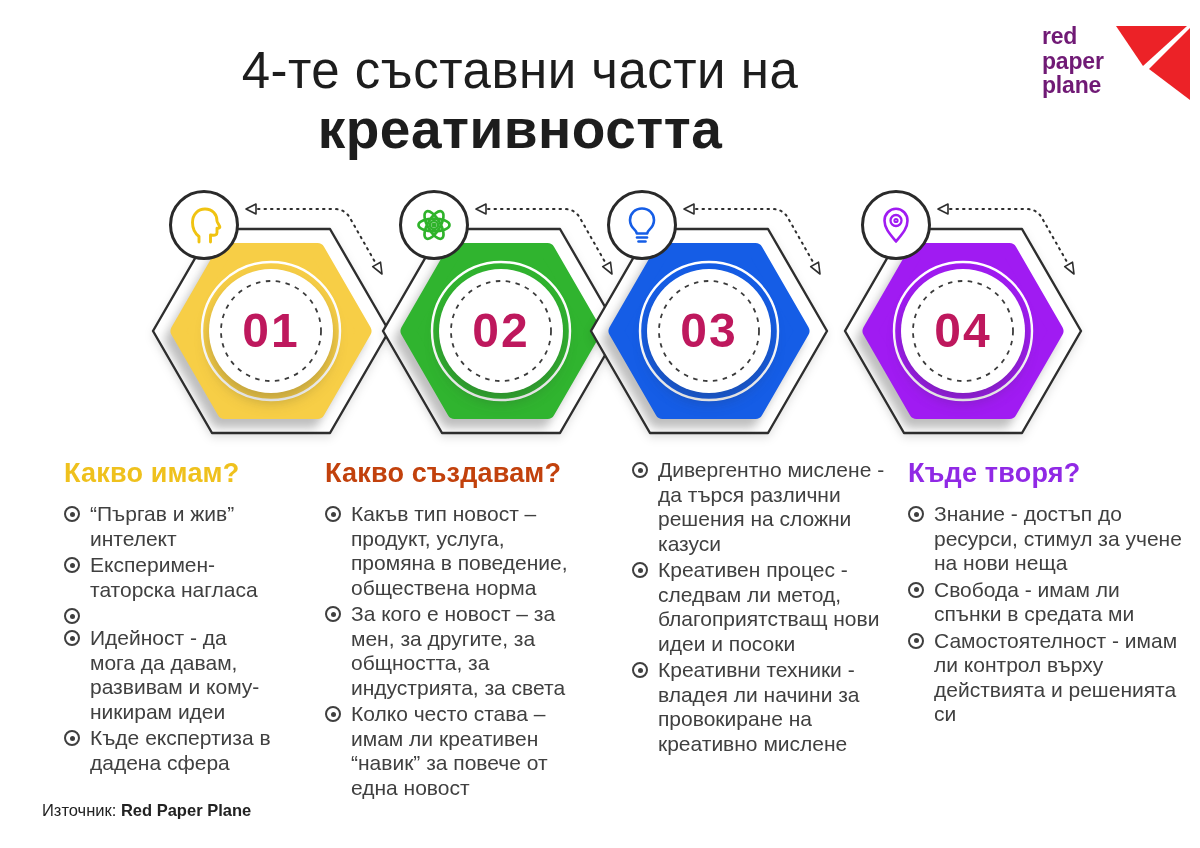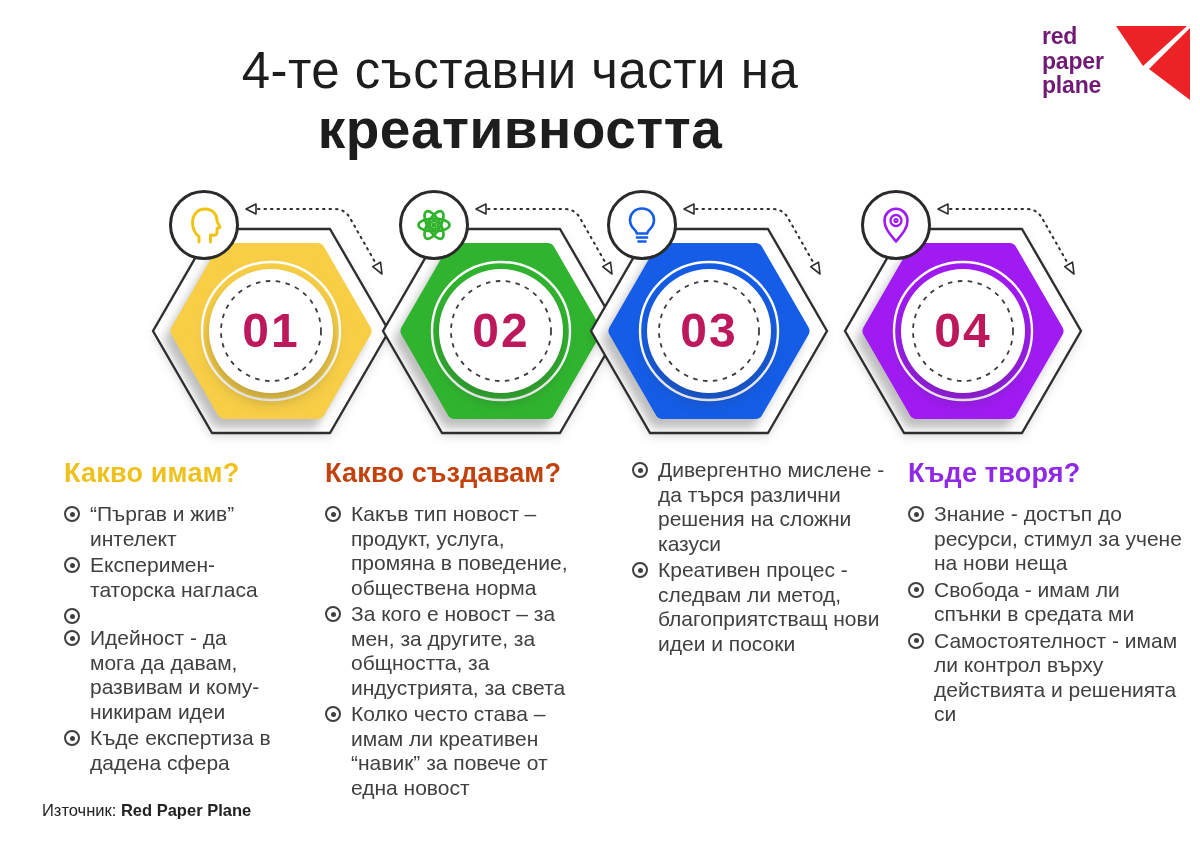--- a/index.html
+++ b/index.html
@@ -226,20 +226,24 @@
   <section class="col c3">
     <div class="list">
       <div class="item">
         <span class="b"></span>
         <span>Дивергентно мислене - да търся различни решения на сложни казуси</span>
       </div>
       <div class="item">
         <span class="b"></span>
         <span>Креативен процес - следвам ли метод, благоприятстващ нови идеи и посоки</span>
       </div>
+      <div class="item">
+        <span class="b"></span>
+        <span>Креативни техники - владея ли начини за провокиране на креативно мислене</span>
+      </div>
     </div>
   </section>
 
   <section class="col c4">
     <h2 style="color: rgb(144, 41, 229);">Къде творя?</h2>
     <div class="list">
       <div class="item">
         <span class="b"></span>
         <span>Знание - достъп до ресурси, стимул за учене на нови неща</span>
       </div>

